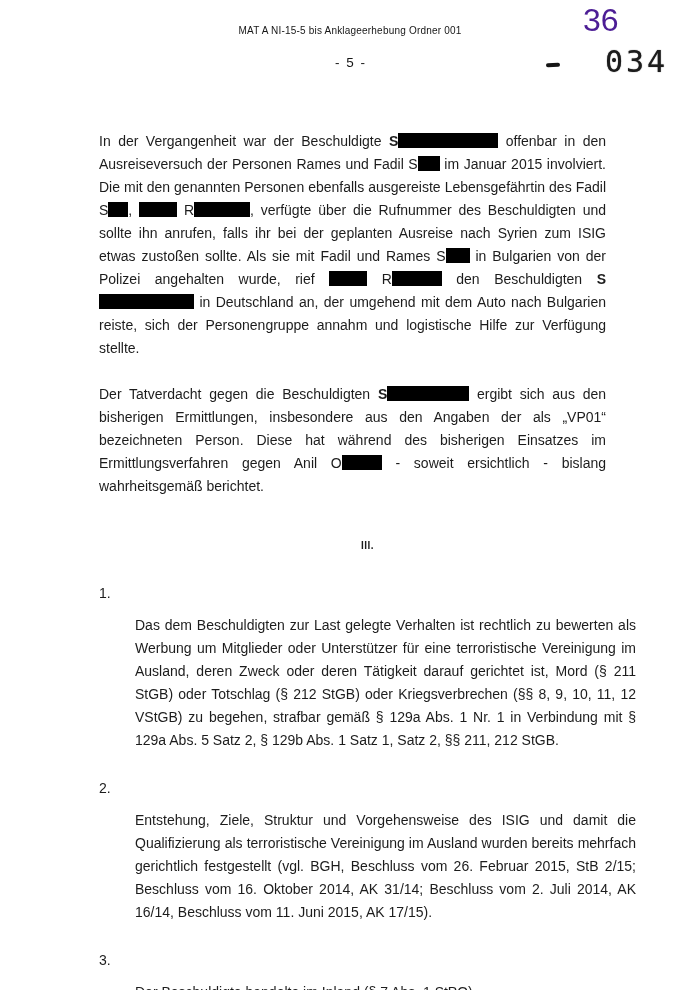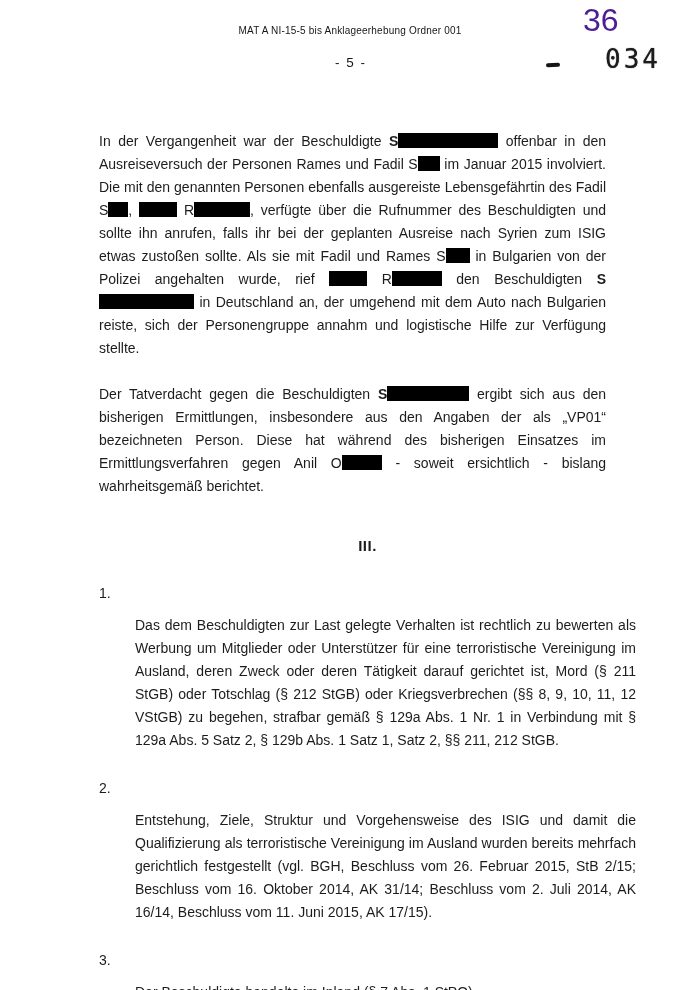--- a/index.html
+++ b/index.html
@@ -18,37 +18,37 @@
   .pagenum{
     position:absolute;top:55px;left:0;width:100%;text-align:center;
     font-size:13.5px;color:#161616;word-spacing:3px;
   }
   .folio{
     position:absolute;top:4px;left:583px;
     font-size:32px;line-height:1;color:#4c1d95;font-weight:400;
   }
   .stamp{
     position:absolute;top:45px;left:605px;
-    font-family:"DejaVu Sans Mono",monospace;font-size:26px;line-height:1.1;
+    font-family:"DejaVu Sans Mono",monospace;font-size:30px;line-height:1.1;
     letter-spacing:3px;color:#1c1c1c;text-shadow:0 0 1px #444;
   }
   .stampdash{
     position:absolute;left:546px;top:63px;width:14px;height:4px;
     background:#151515;border-radius:2px;transform:rotate(-3deg);
   }
   .bodytext{
     position:absolute;left:99px;top:130px;width:507px;
     font-size:14px;line-height:23px;color:#1c1c1c;
   }
   .para{margin:0 0 23px 0;text-align:justify;}
   .redact{
     display:inline-block;height:15px;background:#000;vertical-align:-2px;
   }
   .heading{
-    width:537px;text-align:center;font-weight:bold;font-size:15px;
+    width:537px;text-align:center;font-weight:bold;font-size:10px;
     margin:36px 0 25px 0;letter-spacing:.5px;
   }
   .listwrap{width:537px;}
   .item{display:flex;margin-bottom:25px;}
   .item .num{flex:0 0 36px;width:36px;}
   .item .itext{flex:1;text-align:justify;margin-top:32px;}
 </style>
 </head>
 <body>
 

